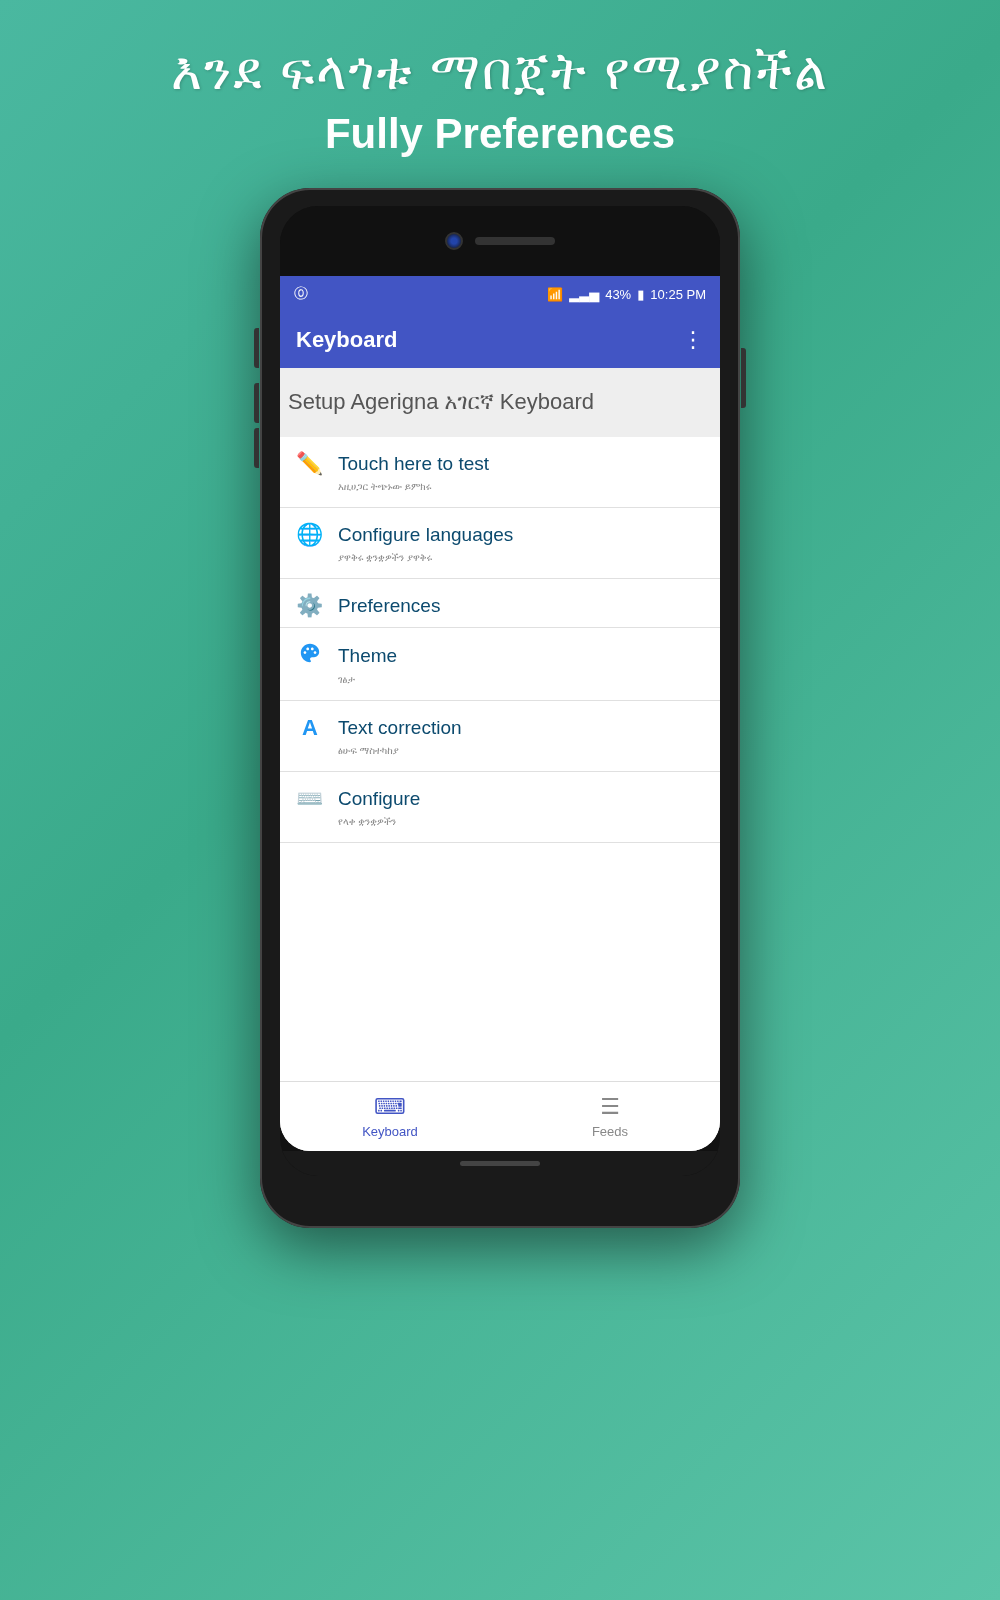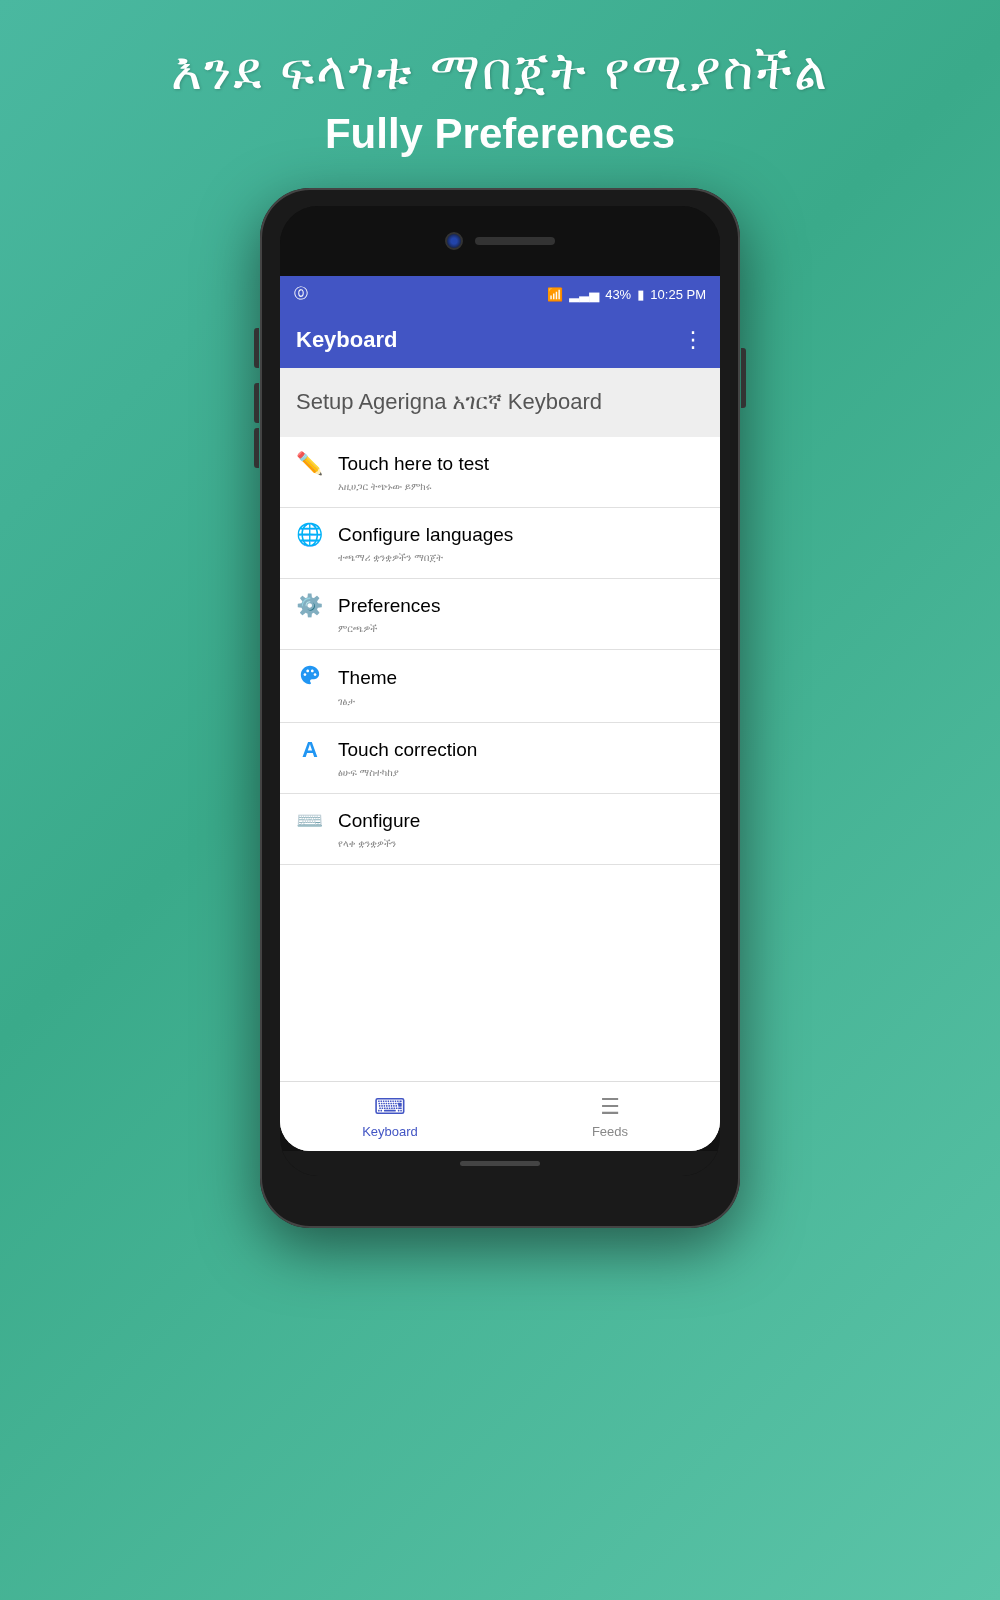--- a/index.html
+++ b/index.html
@@ -174,21 +174,21 @@
 
     .more-icon {
       color: white;
       font-size: 22px;
       cursor: pointer;
     }
 
     
     .setup-header {
       background: #eeeeee;
-      padding: 20px 16px;
+      padding: 20px 8px;
       flex-shrink: 0;
     }
 
     .setup-title {
       font-size: 22px;
       color: #555;
       line-height: 1.3;
     }
 
     
@@ -214,21 +214,21 @@
     .menu-icon {
       font-size: 22px;
       color: #2196f3;
       width: 28px;
       text-align: center;
       flex-shrink: 0;
     }
 
     .menu-label {
       font-size: 19px;
-      color: #000000;
+      color: #0c4a6e;
       font-weight: 500;
     }
 
     .menu-sublabel {
       font-size: 10px;
       color: #888;
       padding-left: 42px;
       padding-bottom: 10px;
     }
 
@@ -335,47 +335,46 @@
             <span class="menu-label">Touch here to test</span>
           </div>
           <div class="menu-sublabel">አዚሀጋር ትጭኑው ይምክሩ</div>
         </div>
 
         <div class="menu-item">
           <div class="menu-item-row">
             <span class="menu-icon">🌐</span>
             <span class="menu-label">Configure languages</span>
           </div>
-          <div class="menu-sublabel">ተጫማሪ ቋንቋዎችን ማበጀት</div>
+          <div class="menu-sublabel">ያዋቅሩ ቋንቋዎችን ያዋቅሩ</div>
         </div>
 
         <div class="menu-item">
           <div class="menu-item-row">
             <span class="menu-icon">⚙️</span>
             <span class="menu-label">Preferences</span>
           </div>
-          <div class="menu-sublabel">ምርጫዎች</div>
         </div>
 
         <div class="menu-item">
           <div class="menu-item-row">
             <span class="menu-icon">
               <svg width="22" height="22" viewBox="0 0 24 24" fill="#2196f3">
                 <path d="M12 2C6.48 2 2 6.48 2 12s4.48 10 10 10c.55 0 1-.45 1-1 0-.27-.1-.51-.25-.7-.41-.5-.66-1.15-.66-1.8 0-1.1.9-2 2-2h2.36c3.07 0 5.55-2.48 5.55-5.55C22 6.22 17.52 2 12 2zm-5.5 11c-.83 0-1.5-.67-1.5-1.5S5.67 10 6.5 10s1.5.67 1.5 1.5S7.33 13 6.5 13zm3-4C8.67 9 8 8.33 8 7.5S8.67 6 9.5 6s1.5.67 1.5 1.5S10.33 9 9.5 9zm5 0c-.83 0-1.5-.67-1.5-1.5S13.67 6 14.5 6s1.5.67 1.5 1.5S15.33 9 14.5 9zm3 4c-.83 0-1.5-.67-1.5-1.5S16.67 10 17.5 10s1.5.67 1.5 1.5S18.33 13 17.5 13z"></path>
               </svg>
             </span>
             <span class="menu-label">Theme</span>
           </div>
           <div class="menu-sublabel">ገፅታ</div>
         </div>
 
         <div class="menu-item">
           <div class="menu-item-row">
             <span class="menu-icon" style="font-size:22px; color:#2196f3; font-weight:bold;">A</span>
-            <span class="menu-label">Touch correction</span>
+            <span class="menu-label">Text correction</span>
           </div>
           <div class="menu-sublabel">ፅሁፍ ማስተካከያ</div>
         </div>
 
         <div class="menu-item">
           <div class="menu-item-row">
             <span class="menu-icon">⌨️</span>
             <span class="menu-label">Configure</span>
           </div>
           <div class="menu-sublabel">የላቀ ቋንቋዎችን</div>

